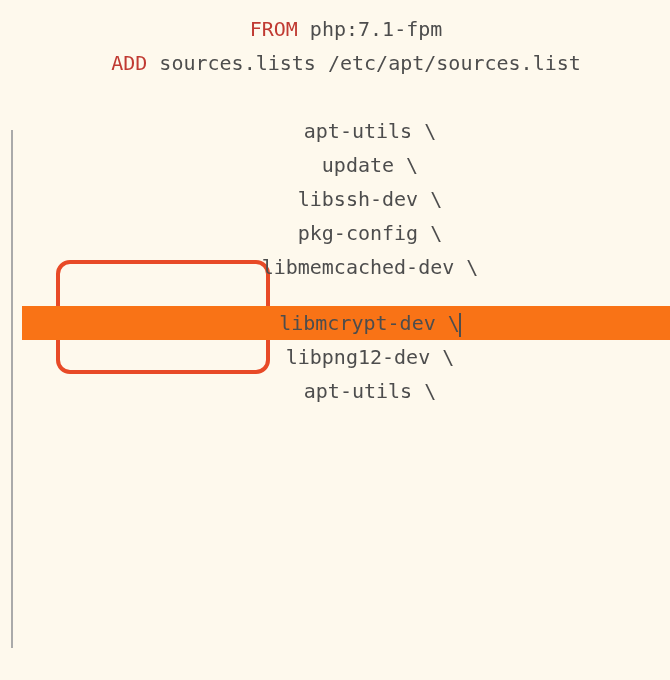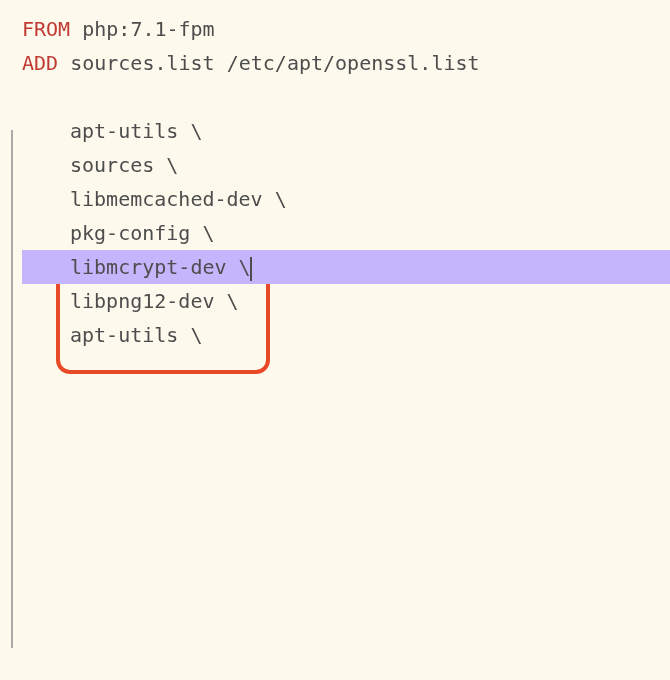--- a/index.html
+++ b/index.html
@@ -13,20 +13,21 @@
       font-size: 20px;
       line-height: 1.7;
       padding: 12px 0 12px 22px;
       width: 670px;
       height: 680px;
       overflow: hidden;
     }
     .line {
       white-space: pre;
       position: relative;
+      text-align: center;
     }
     .keyword {
       color: #c03a32;
     }
     .text {
       color: #4d4d4d;
     }
     .gutter-line {
       position: absolute;
       left: 11px;
@@ -39,23 +40,24 @@
       position: absolute;
       left: 56px;
       top: 260px;
       width: 214px;
       height: 114px;
       border: 4px solid #e84a27;
       border-radius: 14px;
       pointer-events: none;
     }
     .line-highlight {
-      background: #c4b5fd;
+      background: #f97316;
       display: inline-block;
       width: 100%;
+      margin-top: 22px;
     }
     .cursor {
       display: inline-block;
       width: 2px;
       height: 24px;
       background: #4d4d4d;
       vertical-align: middle;
       margin-left: -1px;
     }
     .indent {
@@ -67,22 +69,23 @@
     }
   </style>
 </head>
 <body>
 
 <div class="gutter-line"></div>
 <div class="highlight-box"></div>
 
 <div>
   <div class="line"><span class="keyword">FROM</span><span class="text"> php:7.1-fpm</span></div>
-  <div class="line"><span class="keyword">ADD</span><span class="text"> sources.list /etc/apt/openssl.list</span></div>
+  <div class="line"><span class="keyword">ADD</span><span class="text"> sources.lists /etc/apt/sources.list</span></div>
   <div class="spacer"></div>
   <div class="line"><span class="indent"></span><span class="text">apt-utils \</span></div>
-  <div class="line"><span class="indent"></span><span class="text">sources \</span></div>
+  <div class="line"><span class="indent"></span><span class="text">update \</span></div>
+  <div class="line"><span class="indent"></span><span class="text">libssh-dev \</span></div>
+  <div class="line"><span class="indent"></span><span class="text">pkg-config \</span></div>
   <div class="line"><span class="indent"></span><span class="text">libmemcached-dev \</span></div>
-  <div class="line"><span class="indent"></span><span class="text">pkg-config \</span></div>
   <div class="line line-highlight"><span class="indent"></span><span class="text">libmcrypt-dev \</span><span class="cursor"></span></div>
   <div class="line"><span class="indent"></span><span class="text">libpng12-dev \</span></div>
   <div class="line"><span class="indent"></span><span class="text">apt-utils \</span></div>
 </div>
 
 </body></html>

